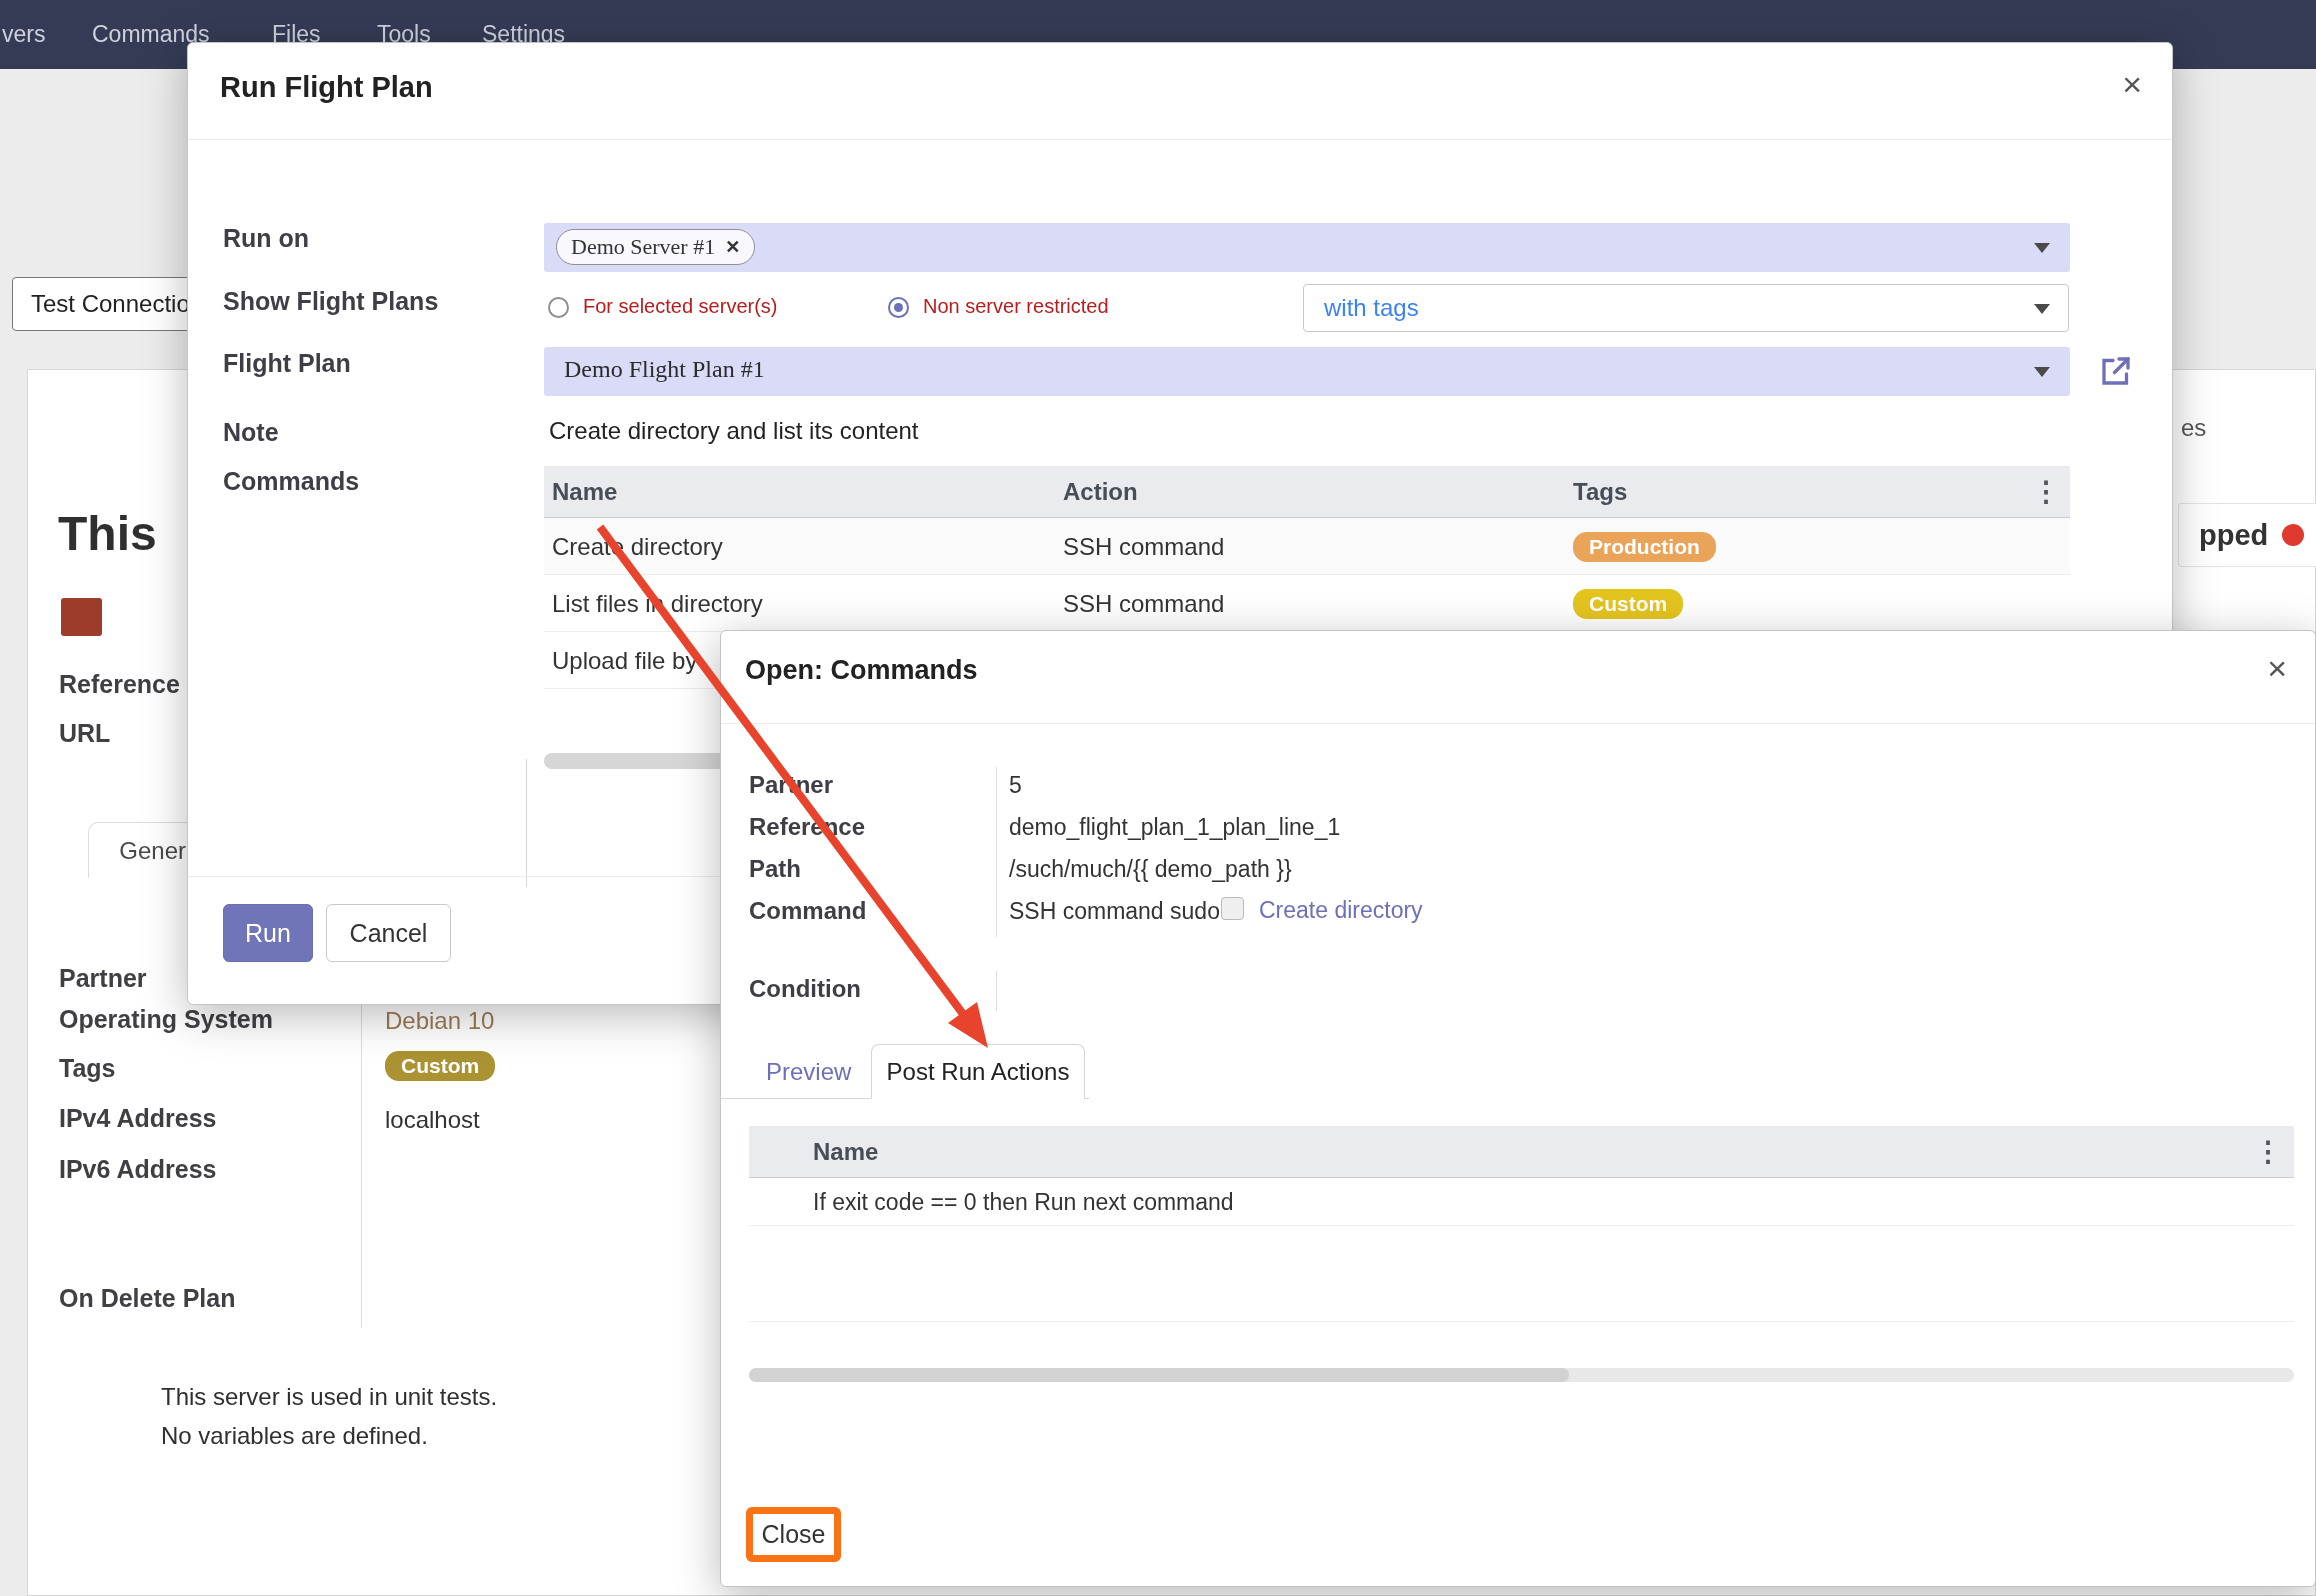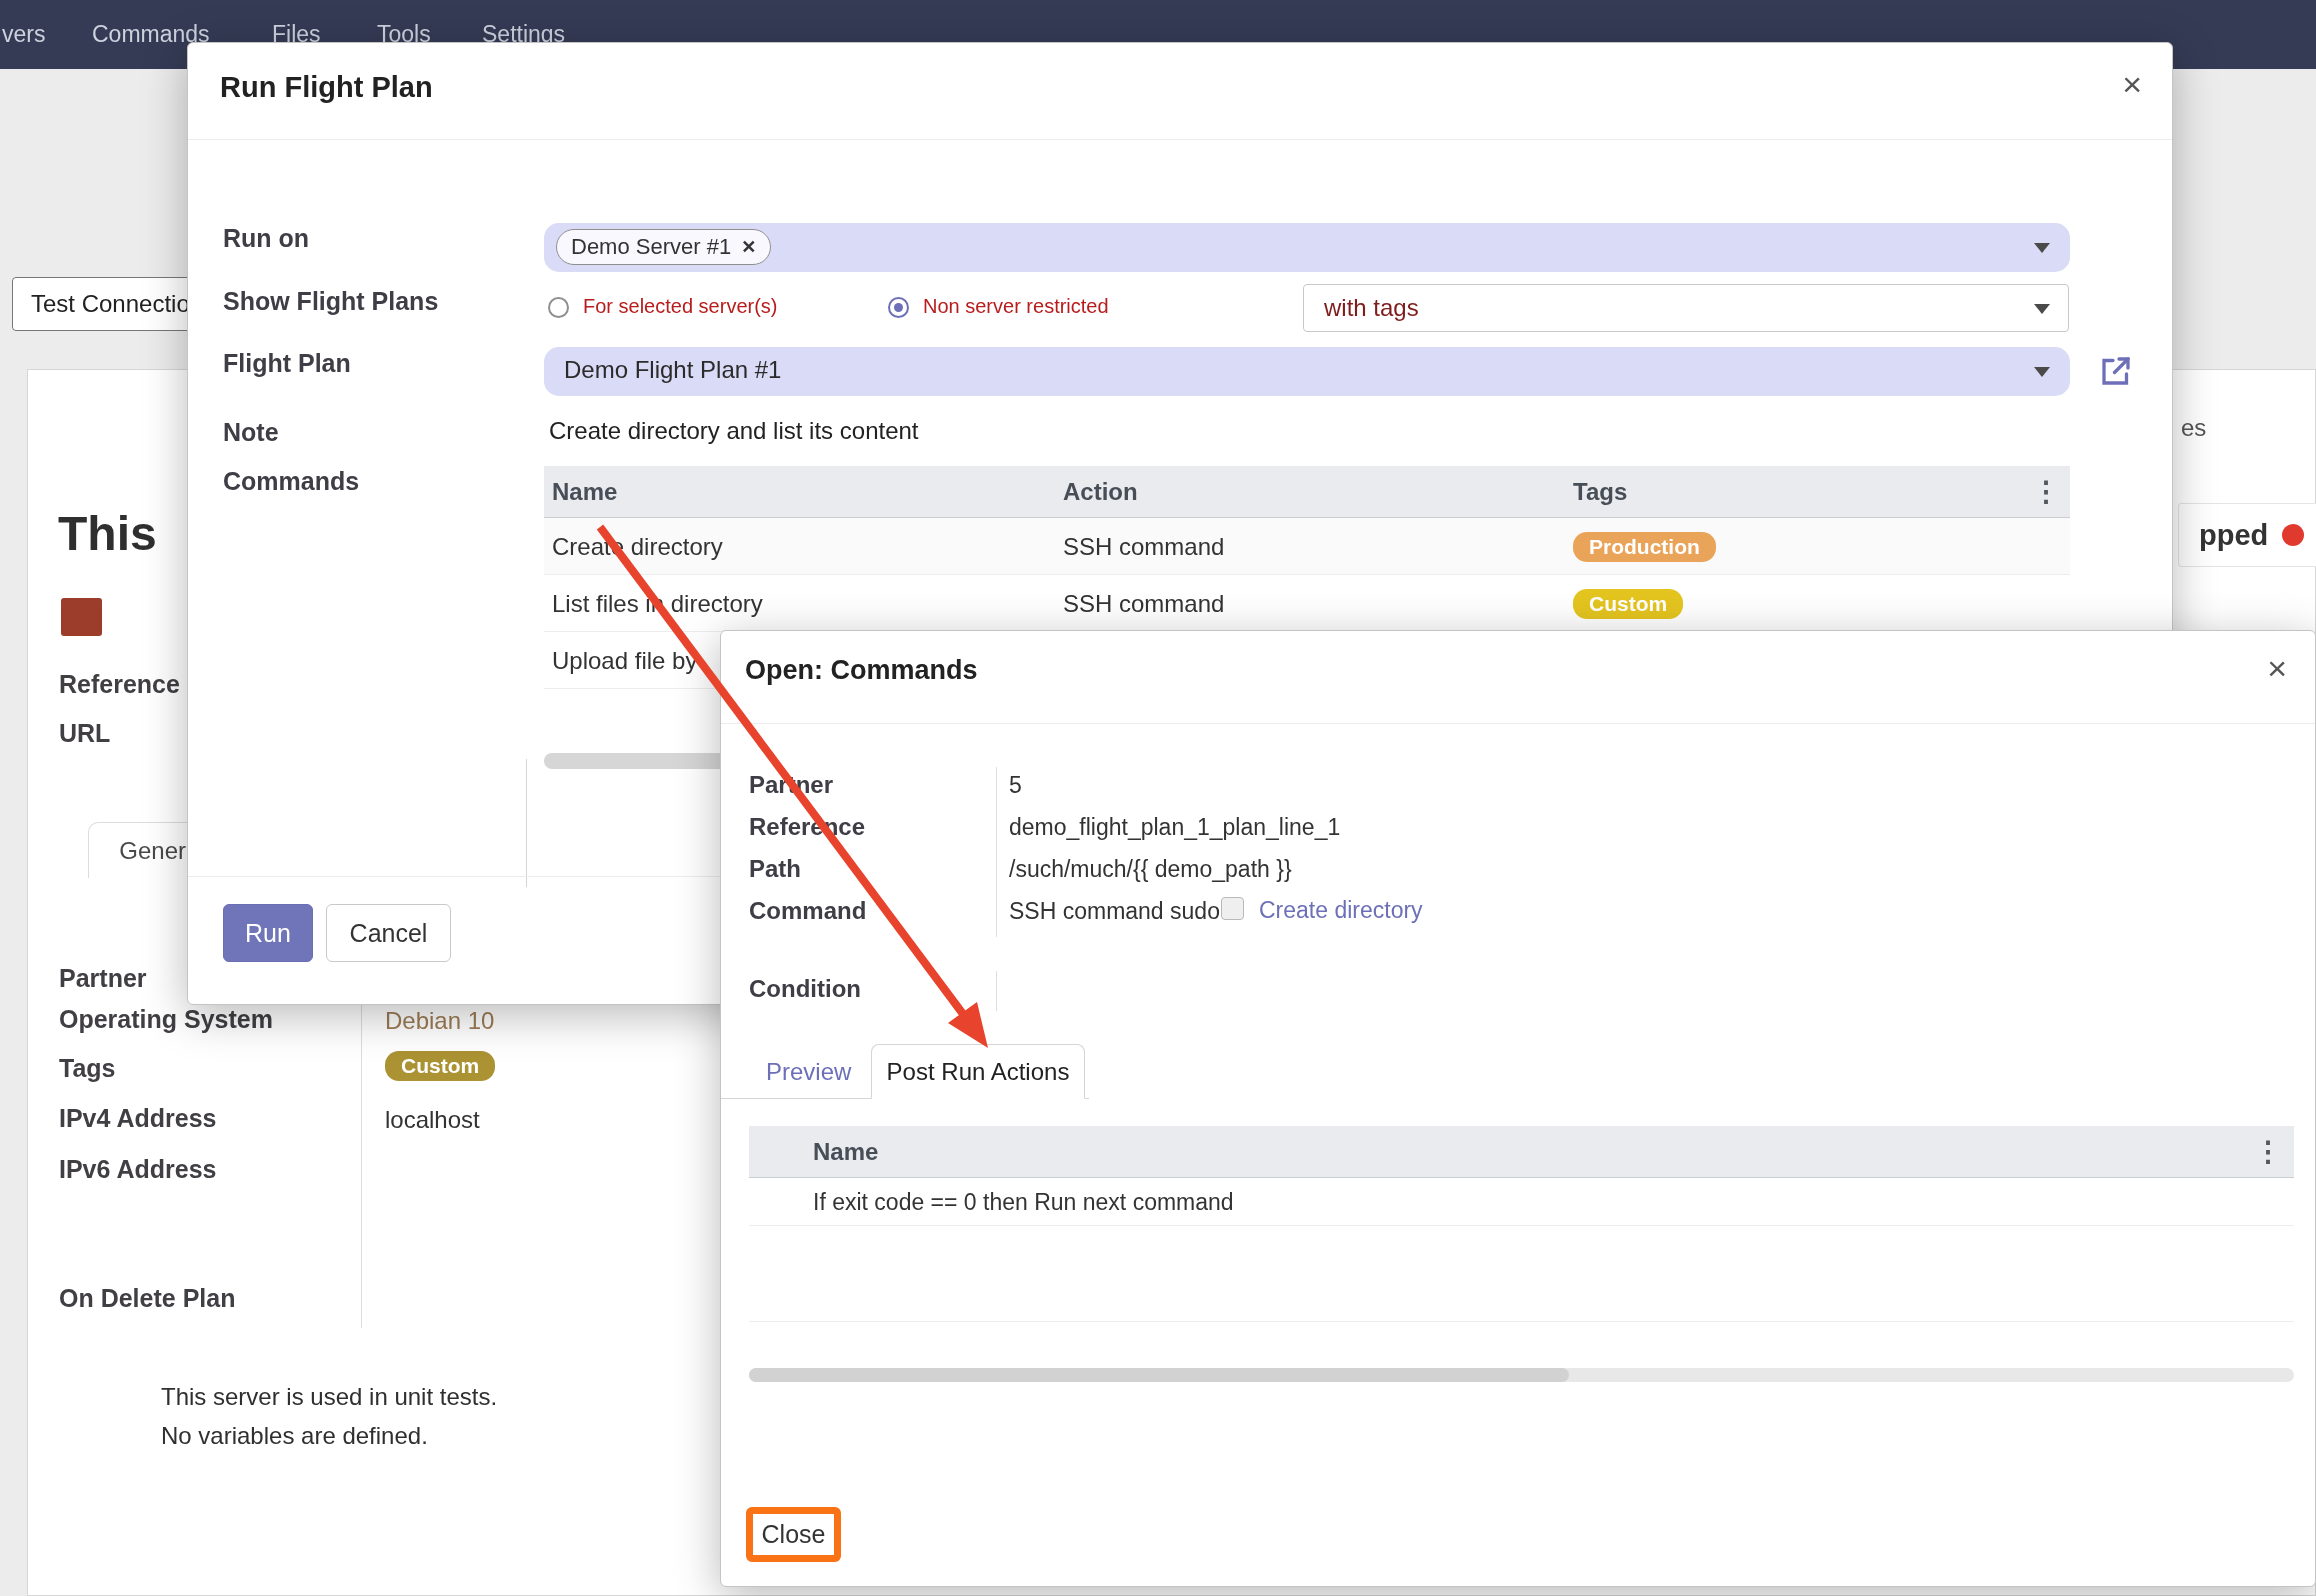--- a/index.html
+++ b/index.html
@@ -40,31 +40,31 @@
   .m-title{position:absolute;font-weight:bold;color:#222;margin:0;white-space:nowrap;}
   .m-close{position:absolute;font-size:34px;color:#555;line-height:1;cursor:pointer;}
   .hline{position:absolute;left:0;right:0;border-top:1px solid #ececec;}
   .mlbl{position:absolute;font-size:25px;font-weight:bold;color:#3f3d45;white-space:nowrap;}
   .caret{position:absolute;width:0;height:0;border-left:8px solid transparent;border-right:8px solid transparent;border-top:10px solid #4a4a4a;}
   .kebab{position:absolute;font-size:28px;font-weight:bold;color:#52585f;line-height:1;cursor:pointer;}
   
   .modal-run{left:187px;top:42px;width:1986px;height:963px;z-index:10;}
   .modal-run .m-title{left:32px;top:28px;font-size:29px;}
   .modal-run .m-close{right:30px;top:24px;}
-  .purple-field{position:absolute;background:#d9dbf7;border-radius:15px;cursor:pointer;}
+  .purple-field{position:absolute;background:#d9dbf7;border-radius:3px;cursor:pointer;font-family:Liberation Serif, serif;}
   .chip{position:absolute;left:12px;top:6px;height:36px;display:inline-flex;align-items:center;gap:10px;
     background:rgba(255,255,255,.8);border:1px solid #8f8f8f;border-radius:18px;padding:0 14px;font-size:22px;color:#333;box-sizing:border-box;}
   .chip .x{font-size:18px;font-weight:bold;cursor:pointer;}
   .radio{position:absolute;width:21px;height:21px;border-radius:50%;background:#fff;box-sizing:border-box;cursor:pointer;}
   .radio.off{border:2px solid #8f8f8f;}
   .radio.on{border:2px solid #6d70b8;}
   .radio.on::after{content:"";position:absolute;left:4px;top:4px;width:9px;height:9px;border-radius:50%;background:#6d70b8;}
   .rlabel{position:absolute;font-size:20px;color:#b91c1c;white-space:nowrap;}
   .select-white{position:absolute;background:#fff;border:1px solid #c9c9c9;border-radius:4px;box-sizing:border-box;cursor:pointer;}
-  .select-white .ph{position:absolute;left:20px;top:9px;font-size:24px;color:#7f1d1d;}
+  .select-white .ph{position:absolute;left:20px;top:9px;font-size:24px;color:#3b82f6;}
   .field-text{position:absolute;left:20px;top:9px;font-size:24px;color:#2b2b2b;white-space:nowrap;}
   .ext-icon{position:absolute;left:1910px;top:310px;width:36px;height:36px;cursor:pointer;}
   .m1-desc{position:absolute;left:361px;top:374px;font-size:24px;color:#222;}
   .m1-thead{position:absolute;left:356px;top:423px;width:1526px;height:52px;background:#e9ebee;border-bottom:1px solid #c9cdd2;box-sizing:border-box;}
   .m1-thead .h{position:absolute;top:0;line-height:52px;font-size:24px;font-weight:bold;color:#474e57;}
   .m1-row{position:absolute;left:356px;width:1526px;height:57px;border-bottom:1px solid #ededed;box-sizing:border-box;cursor:pointer;}
   .m1-row .c{position:absolute;top:0;line-height:57px;font-size:24px;color:#333;white-space:nowrap;}
   .m1-row .tagc{position:absolute;left:1029px;top:0;height:57px;display:flex;align-items:center;}
   .m1-scroll{position:absolute;left:356px;top:710px;width:234px;height:16px;background:#d6d6d6;border-radius:8px;cursor:pointer;}
   .m1-vdiv{position:absolute;left:338px;top:716px;width:1px;height:128px;background:#d6d6d6;}

